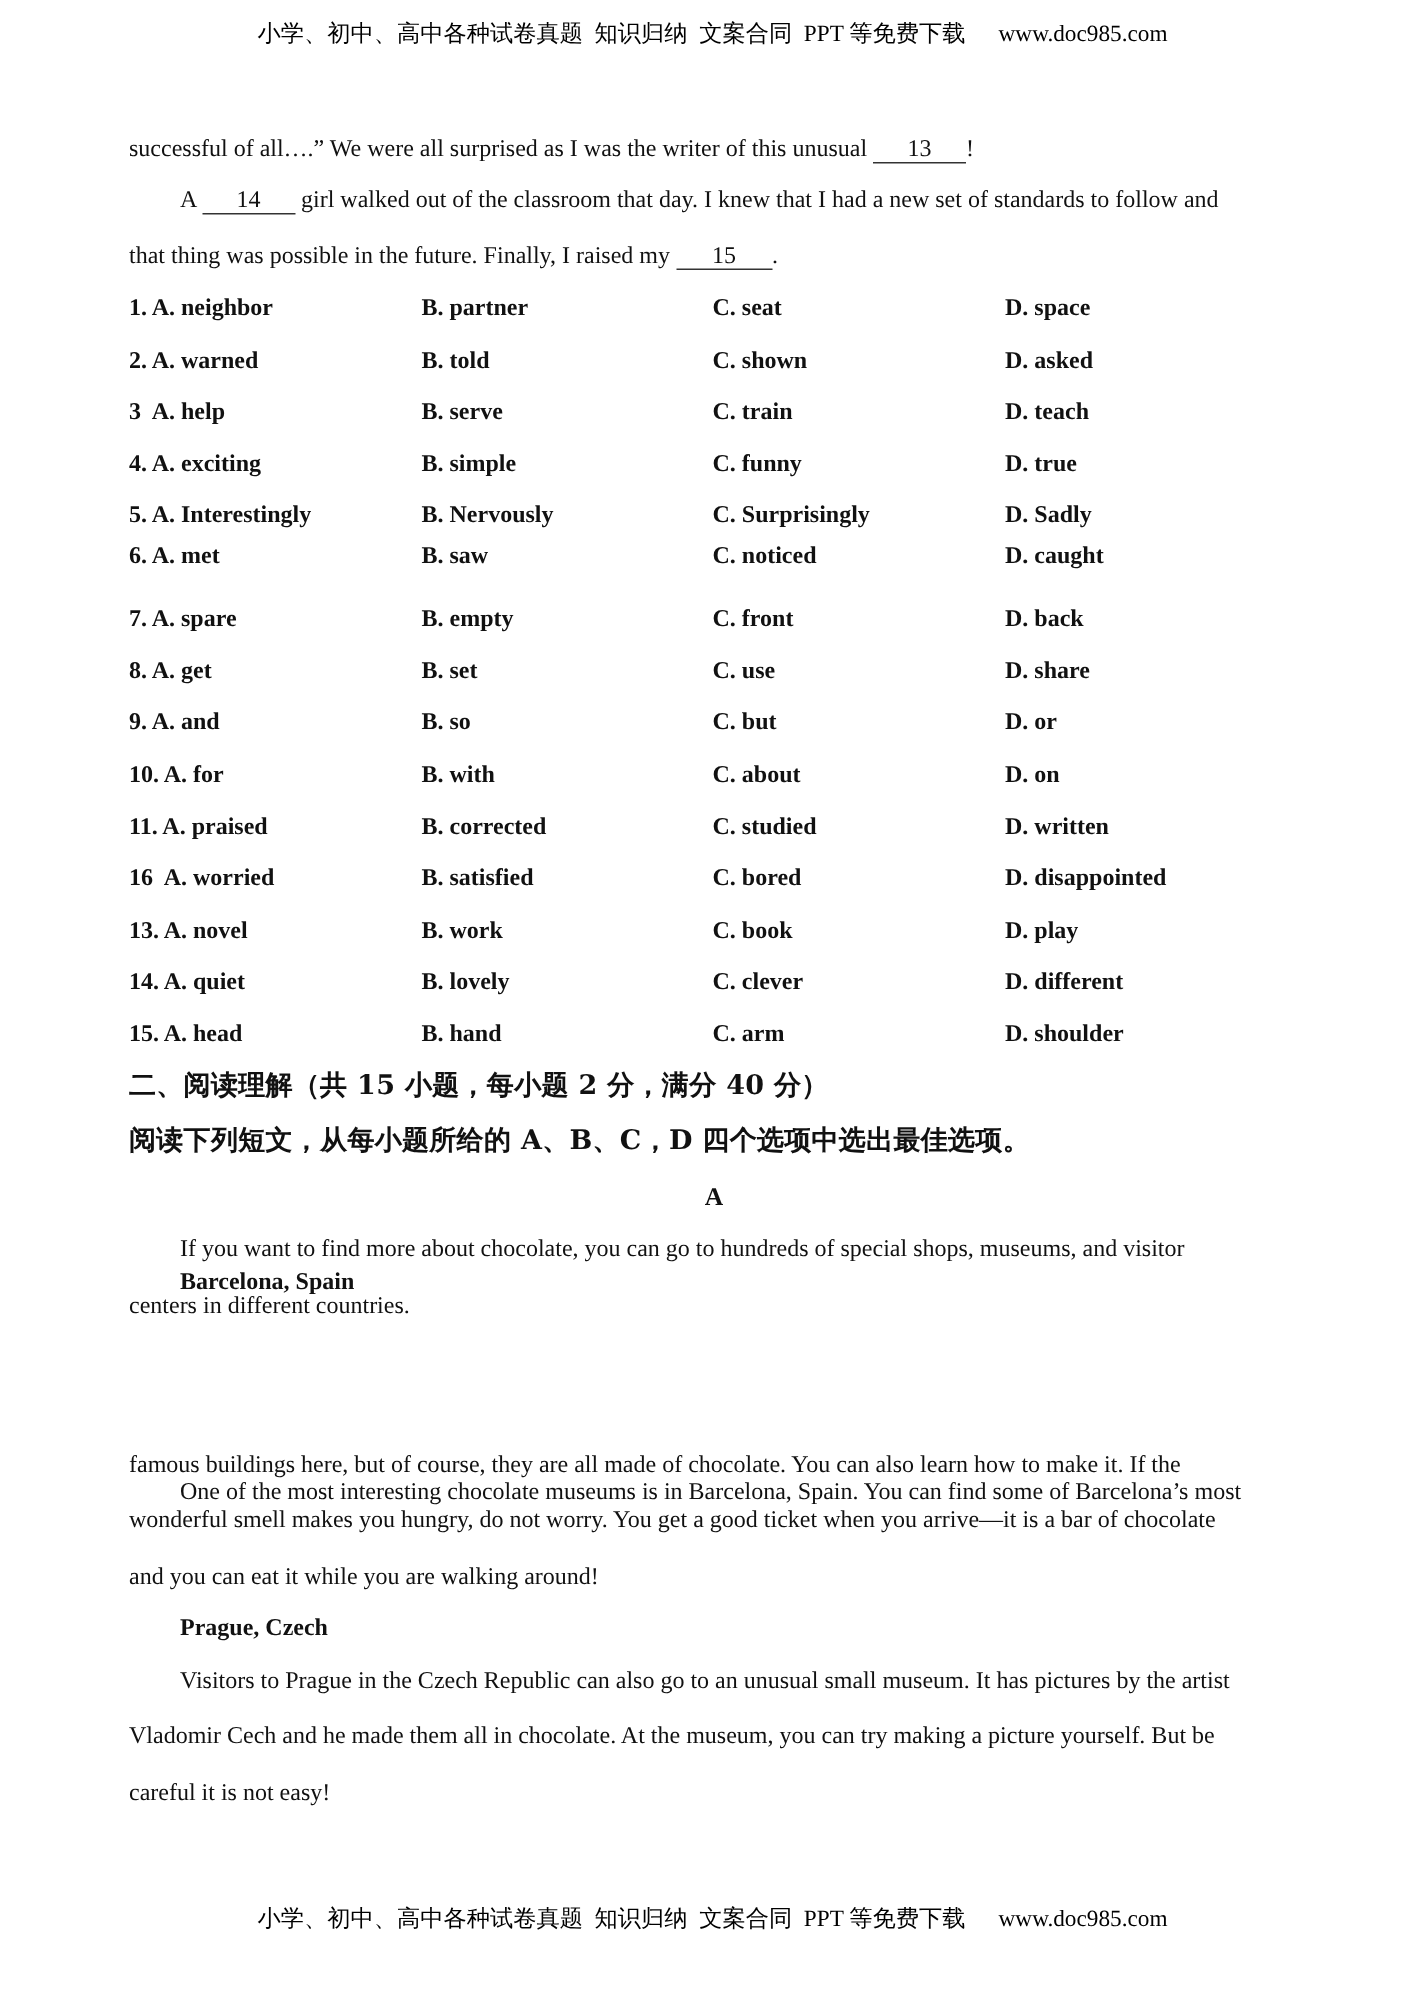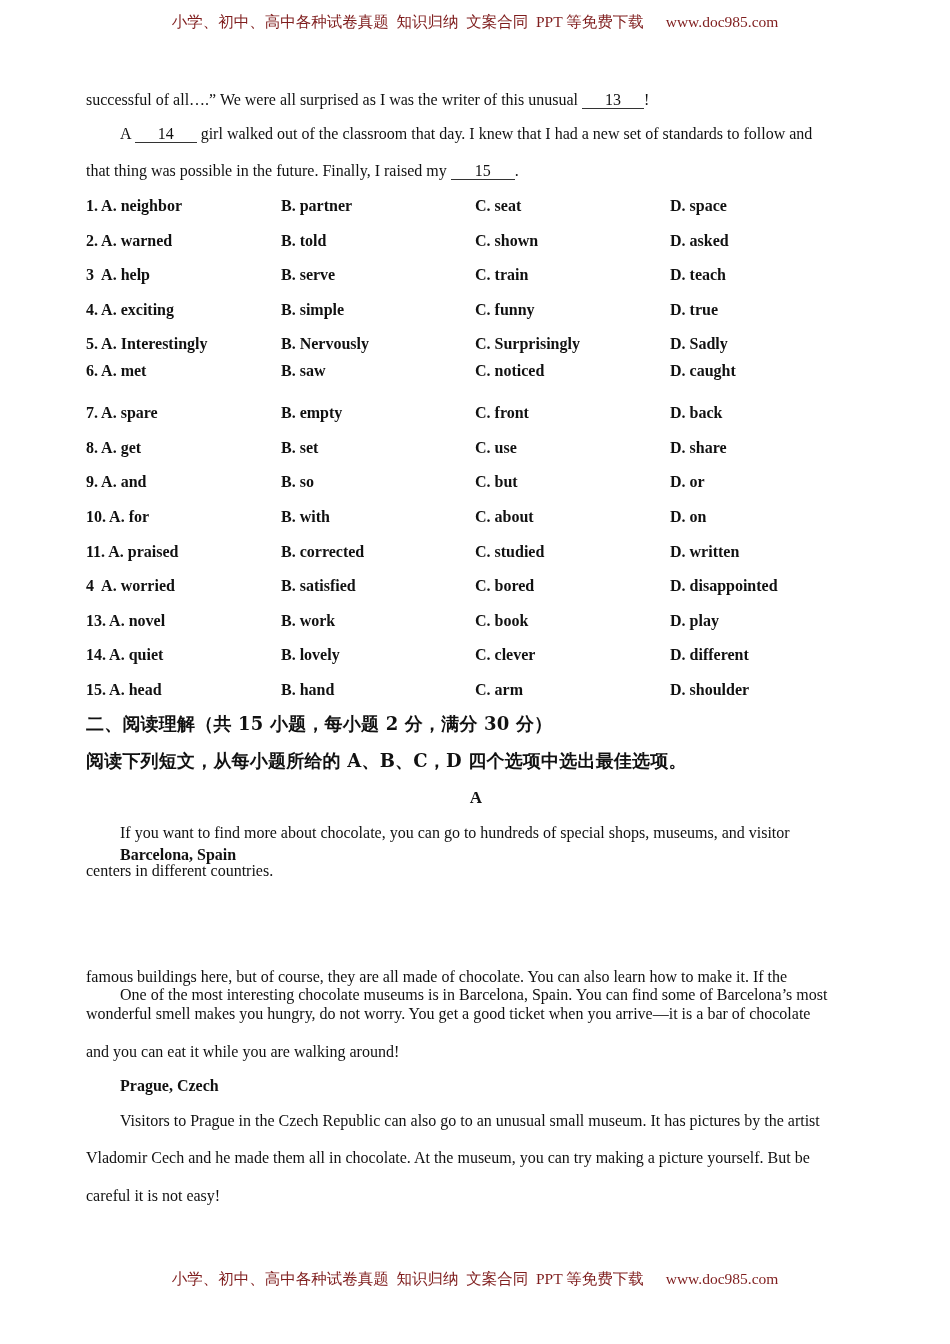--- a/index.html
+++ b/index.html
@@ -3,21 +3,21 @@
 <meta charset="utf-8">
 <style>
   html, body { margin: 0; padding: 0; background: #ffffff; }
   body {
     width: 950px; height: 1344px; position: relative; overflow: hidden;
     font-family: "Liberation Serif", "DejaVu Serif", serif;
     color: #111; font-size: 16px;
   }
   .page-header, .page-footer {
     position: absolute; left: 0; width: 950px; text-align: center;
-    font-size: 15.5px; color: #7f1d1d; white-space: pre;
+    font-size: 15.5px; color: #000000; white-space: pre;
   }
   .page-header { top: 12px; }
   .page-footer { top: 1269px; }
   .header-url { margin-left: 22px; }
   .content { position: absolute; left: 86px; top: 0; width: 780px; }
   .line { position: absolute; left: 0; white-space: nowrap; line-height: 20px; }
   .indent { left: 34px; }
   .blank { display: inline-block; border-bottom: 1.5px solid #333; text-align: center; line-height: 16px; }
   .opt-row { position: absolute; left: 0; width: 780px; height: 20px; line-height: 20px; font-weight: bold; }
   .opt { position: absolute; top: 0; white-space: nowrap; }
@@ -100,21 +100,21 @@
         <span class="opt c">C. about</span>
         <span class="opt d">D. on</span>
       </div>
     <div class="opt-row" style="top:542px">
         <span class="opt a">11. A. praised</span>
         <span class="opt b">B. corrected</span>
         <span class="opt c">C. studied</span>
         <span class="opt d">D. written</span>
       </div>
     <div class="opt-row" style="top:576px">
-        <span class="opt a" style="white-space:pre">4  A. worried</span>
+        <span class="opt a" style="white-space:pre">16  A. worried</span>
         <span class="opt b">B. satisfied</span>
         <span class="opt c">C. bored</span>
         <span class="opt d">D. disappointed</span>
       </div>
     <div class="opt-row" style="top:611px">
         <span class="opt a">13. A. novel</span>
         <span class="opt b">B. work</span>
         <span class="opt c">C. book</span>
         <span class="opt d">D. play</span>
       </div>
@@ -125,21 +125,21 @@
         <span class="opt d">D. different</span>
       </div>
     <div class="opt-row" style="top:680px">
         <span class="opt a">15. A. head</span>
         <span class="opt b">B. hand</span>
         <span class="opt c">C. arm</span>
         <span class="opt d">D. shoulder</span>
       </div>
   </div>
 
-  <div class="line cn-bold" style="top:714px">二、阅读理解（共 15 小题，每小题 2 分，满分 30 分）</div>
+  <div class="line cn-bold" style="top:714px">二、阅读理解（共 15 小题，每小题 2 分，满分 40 分）</div>
   <div class="line cn-bold" style="top:751px">阅读下列短文，从每小题所给的 A、B、C，D 四个选项中选出最佳选项。</div>
   <div class="sec-title" style="top:788px">A</div>
 
   <div class="line indent" style="top:823px">If you want to find more about chocolate, you can go to hundreds of special shops, museums, and visitor</div>
   <div class="line" style="top:861px">centers in different countries.</div>
 
   <div class="line indent sub-head" style="top:845px">Barcelona, Spain</div>
   <div class="line indent" style="top:985px">One of the most interesting chocolate museums is in Barcelona, Spain. You can find some of Barcelona’s most</div>
   <div class="line" style="top:967px">famous buildings here, but of course, they are all made of chocolate. You can also learn how to make it. If the</div>
   <div class="line" style="top:1004px">wonderful smell makes you hungry, do not worry. You get a good ticket when you arrive—it is a bar of chocolate</div>

